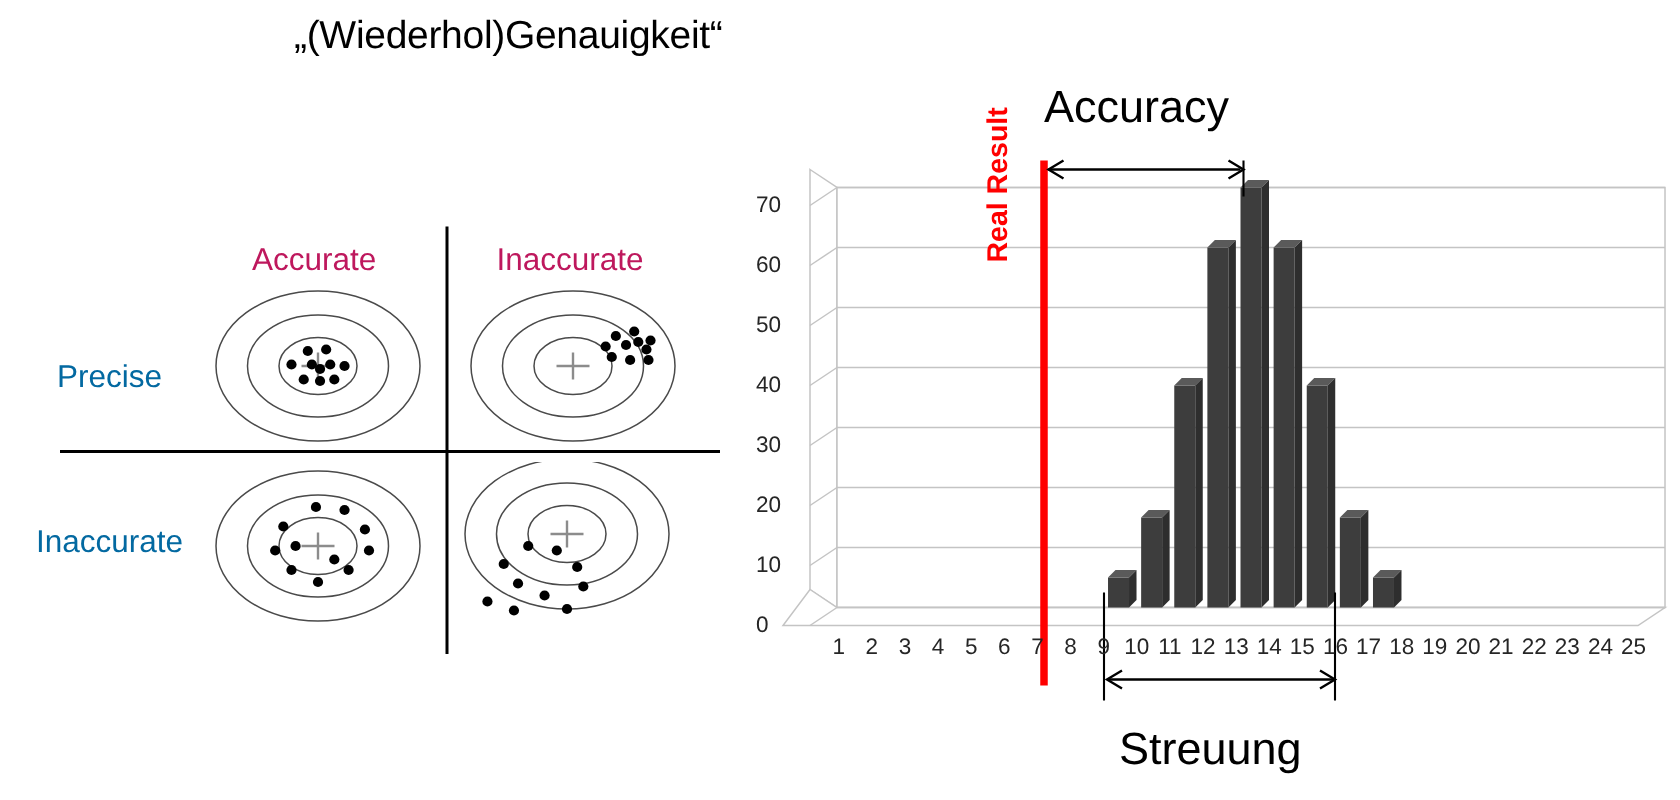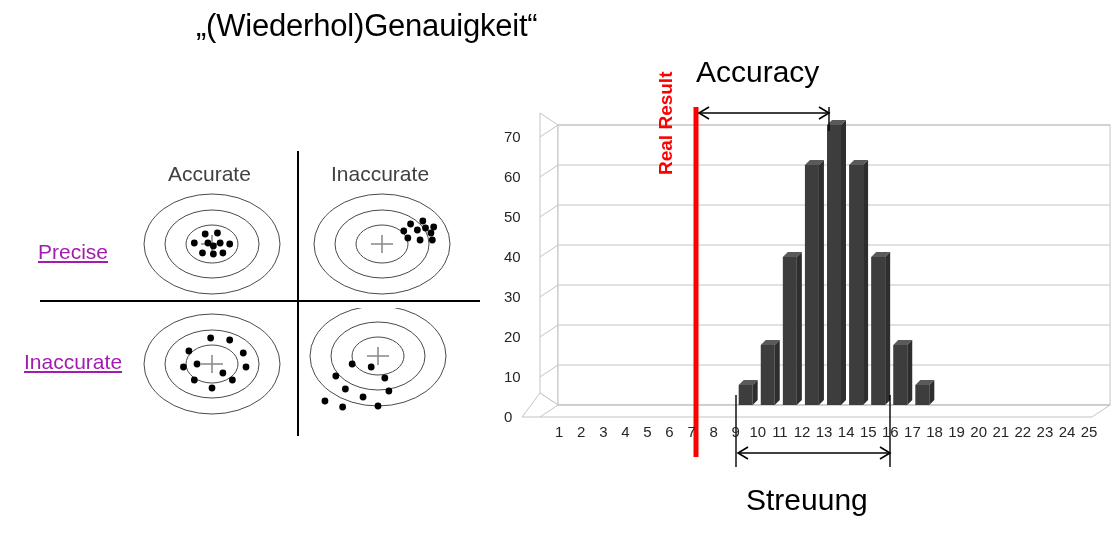--- a/index.html
+++ b/index.html
@@ -12,21 +12,21 @@
     position: relative;
     width: 1120px;
     height: 533px;
     background: #ffffff;
     overflow: hidden;
   }
 
   
   .slide-title {
     position: absolute;
-    font-size: 31px;
+    font-size: 26px;
     color: #000000;
     white-space: nowrap;
     letter-spacing: -0.2px;
   }
   #title-left  { left: 196px; top: 8px; }
   #title-right { left: 626px; top: 8px; }
 
   
   #quad-panel {
     position: absolute;
@@ -40,27 +40,27 @@
     background: #000000;
   }
   #quad-hline {
     position: absolute;
     left: 40px; top: 160px;
     width: 440px; height: 1.6px;
     background: #000000;
   }
   .col-head {
     position: absolute;
-    font-size: 21px; color: #404040; white-space: nowrap;
+    font-size: 21px; color: #be185d; white-space: nowrap;
   }
   #head-accurate   { left: 168px; top: 22px; }
   #head-inaccurate { left: 331px; top: 22px; }
   .row-head {
     position: absolute;
-    font-size: 21px; color: #a21caf; white-space: nowrap; text-decoration: underline;
+    font-size: 21px; color: #0369a1; white-space: nowrap;
   }
   #head-precise   { left: 38px;  top: 100px; }
   #head-imprecise { left: 24px;  top: 210px; }
 
   .target { position: absolute; }
 
   
   #chart-panel {
     position: absolute;
     left: 500px; top: 55px;

